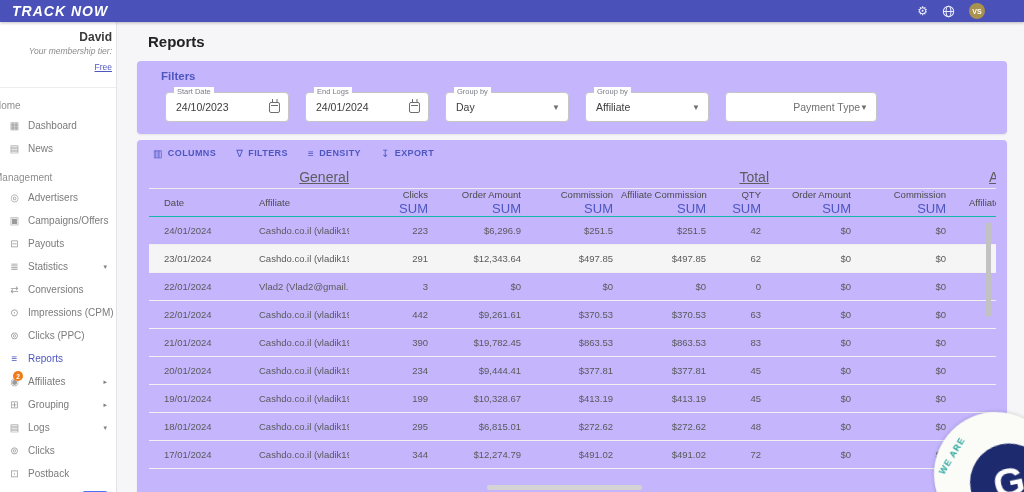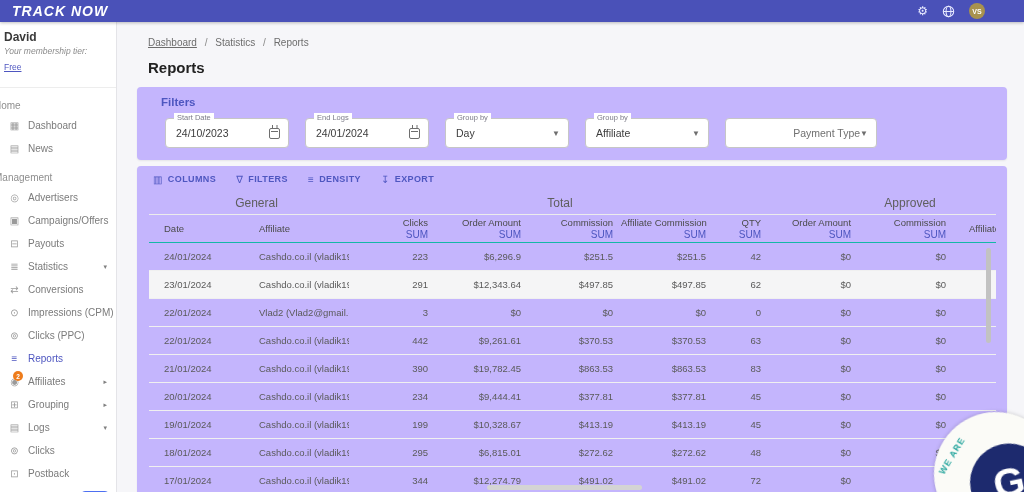--- a/index.html
+++ b/index.html
@@ -16,21 +16,21 @@
   .topbar-right { margin-left:auto; display:flex; align-items:center; gap:14px; padding-right:0; }
   .tb-icon { color:#e8eaff; font-size:12px; line-height:1; cursor:pointer; }
   .globe-svg { width:13px; height:13px; display:block; }
   .avatar { width:16px; height:16px; border-radius:50%; background:#a8924e; color:#fff;
             font-size:7px; font-weight:bold; display:flex; align-items:center; justify-content:center; }
   .tb-user { color:#fff; font-size:10px; width:16px; overflow:hidden; white-space:nowrap;padding-left:25px; }
 
   
   .sidebar { position:absolute; top:22px; left:0; width:117px; bottom:0; background:#fff;
              border-right:1px solid #e4e4e8; overflow:hidden; z-index:10; }
-  .user-block { text-align:left; padding:8px 4px 7px; }
+  .user-block { text-align:right; padding:8px 4px 7px; }
   .user-name { font-size:12px; font-weight:bold; color:#3a3a3a; }
   .user-tier { font-size:8.5px; color:#8b8b8b; margin-top:2px;font-style:italic; }
   .user-free { font-size:8.5px; color:#4e56c0; text-decoration:underline; margin-top:4px; display:inline-block; cursor:pointer; }
   .sb-divider { border:none; border-top:1px solid #ededed; margin:6px 0 0; }
   .menu { }
   .menu-section { height:26px; display:flex; align-items:flex-end; padding:0 0 3px;
                   font-size:10px; color:#8e8e8e; margin-left:-6px; white-space:nowrap; }
   .menu-item { height:23px; display:flex; align-items:center; padding-left:8px;
                font-size:10px; color:#7b7b7b; cursor:pointer; position:relative; white-space:nowrap; }
   .menu-item .mi-icon { width:13px; font-size:10px; color:#9a9a9a; margin-right:7px; text-align:center; }
@@ -68,27 +68,27 @@
 
   .table-card { margin:6px 17px 0 19px; height:500px; position:relative; }
   .toolbar { display:flex; align-items:center; gap:20px; height:26px; padding-left:16px; }
   .tb-btn { display:flex; align-items:center; gap:5px; color:#4e56c0; font-size:9px; font-weight:bold;
             letter-spacing:.4px; cursor:pointer; }
   .tb-btn .tbi { font-size:10px; font-weight:normal; }
 
   .grid-wrap { margin-left:12px; overflow:hidden; width:847px; }
   table.grid { border-collapse:collapse; table-layout:fixed; width:900px; }
   .grid th, .grid td { font-weight:normal; overflow:hidden; white-space:nowrap; }
-  .grid .grp th { text-align:center; font-size:12px; color:#5e5e5e; height:22px;
-                  border-bottom:1px solid #ececec; vertical-align:middle; }
+  .grid .grp th { text-align:right; font-size:14px; color:#5e5e5e; height:22px;
+                  border-bottom:1px solid #ececec; vertical-align:middle;text-decoration:underline; }
   .grid .grp th.g0 { padding-left:15px; }
   .grid .grp th.g1, .grid .grp th.g2 { padding-left:2px; }
   .grid .hdr th { height:28px; vertical-align:middle; border-bottom:1px solid #14b8a6;
                   font-size:9.5px; color:#4b4b4b;margin-top:35px; }
-  .grid .hdr th .sub { font-size:10px; color:#4e56c0; margin-top:1px; }
+  .grid .hdr th .sub { font-size:13px; color:#4e56c0; margin-top:1px; }
   .grid th.right, .grid td.right { text-align:right; padding-right:8px; }
   .grid th.left, .grid td.left { text-align:left; padding-left:15px; }
   .grid td { height:28px; font-size:9.5px; color:#5a5a5a; border-bottom:1px solid #f0f0f0; }
   .grid tr.hover td { background:#f5f5f6; }
 
   .vscroll-thumb { position:absolute; right:16px; top:82px; width:5px; height:95px;
                    background:#c2c2c2; border-radius:3px; cursor:pointer; }
   .hscroll-thumb { position:fixed; left:487px; top:485px; width:155px; height:5px;
                    background:#d4d4d4; border-radius:3px; cursor:pointer; z-index:30; }
 
@@ -199,27 +199,20 @@
       </div>
       <div class="menu-item">
         <span class="mi-icon">▣</span>
         <span>Audit</span>
         <span class="beta-pill">BETA</span>
       </div>
     </div>
 </div>
 
 <div class="main">
-  <div class="breadcrumb">
-    <span class="bc-link">Dashboard</span>
-    <span class="bc-sep">/</span>
-    <span>Statistics</span>
-    <span class="bc-sep">/</span>
-    <span>Reports</span>
-  </div>
   <div class="page-title">Reports</div>
 
   <div class="card filters-card">
     <div class="filters-title">Filters</div>
     <div class="fields">
         <div class="field">
           <span class="flabel">Start Date</span>
           <span class="fvalue">24/10/2023</span>
           <span class="cal-icon"></span>
         </div>

